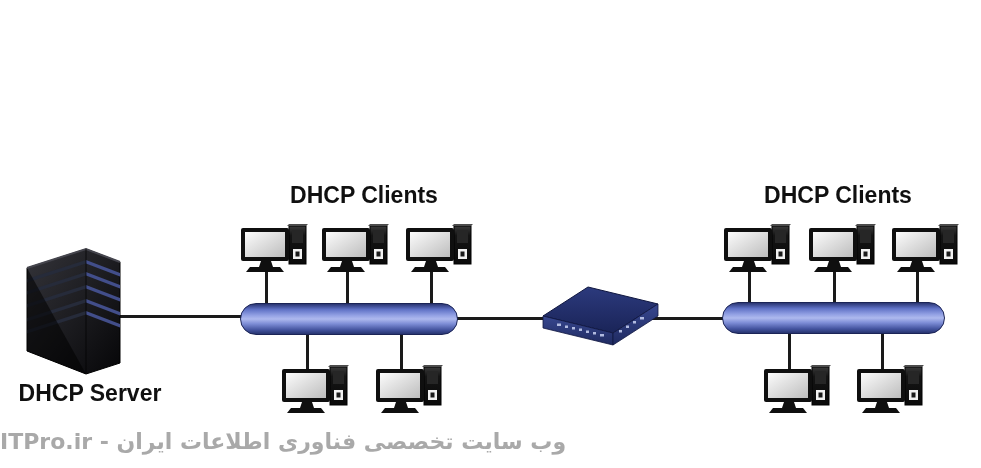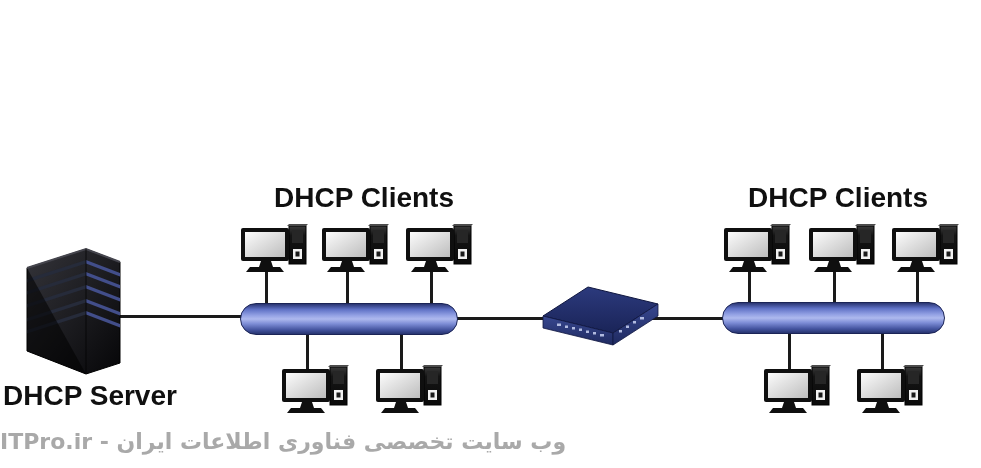--- a/index.html
+++ b/index.html
@@ -9,21 +9,21 @@
   }
   .hline{position:absolute;height:3px;background:#1a1a1a;}
   .vline{position:absolute;width:3px;background:#1a1a1a;}
   .bus{
     position:absolute;height:32px;border-radius:16px;
     border:1.5px solid #1b2456;box-sizing:border-box;
     background:linear-gradient(180deg,#2a3572 0%,#5f71c5 18%,#93a1e4 38%,#aeb9ee 50%,#7d8dd6 66%,#44549f 86%,#27346f 100%);
   }
   .label{
     position:absolute;width:240px;text-align:center;
-    font-size:28px;font-weight:700;color:#101010;letter-spacing:0;
+    font-size:23px;font-weight:700;color:#101010;letter-spacing:0;
     white-space:nowrap;
   }
   .pc{position:absolute;width:72px;height:54px;}
   .watermark{
     position:absolute;left:0;top:429px;width:100%;text-align:left;
     direction:rtl;unicode-bidi:plaintext;
     font-family:"DejaVu Sans",sans-serif;font-size:22px;font-weight:700;
     color:#a9a9a9;text-shadow:1px 2px 1px #ffffff;
   }
   svg{display:block;}

